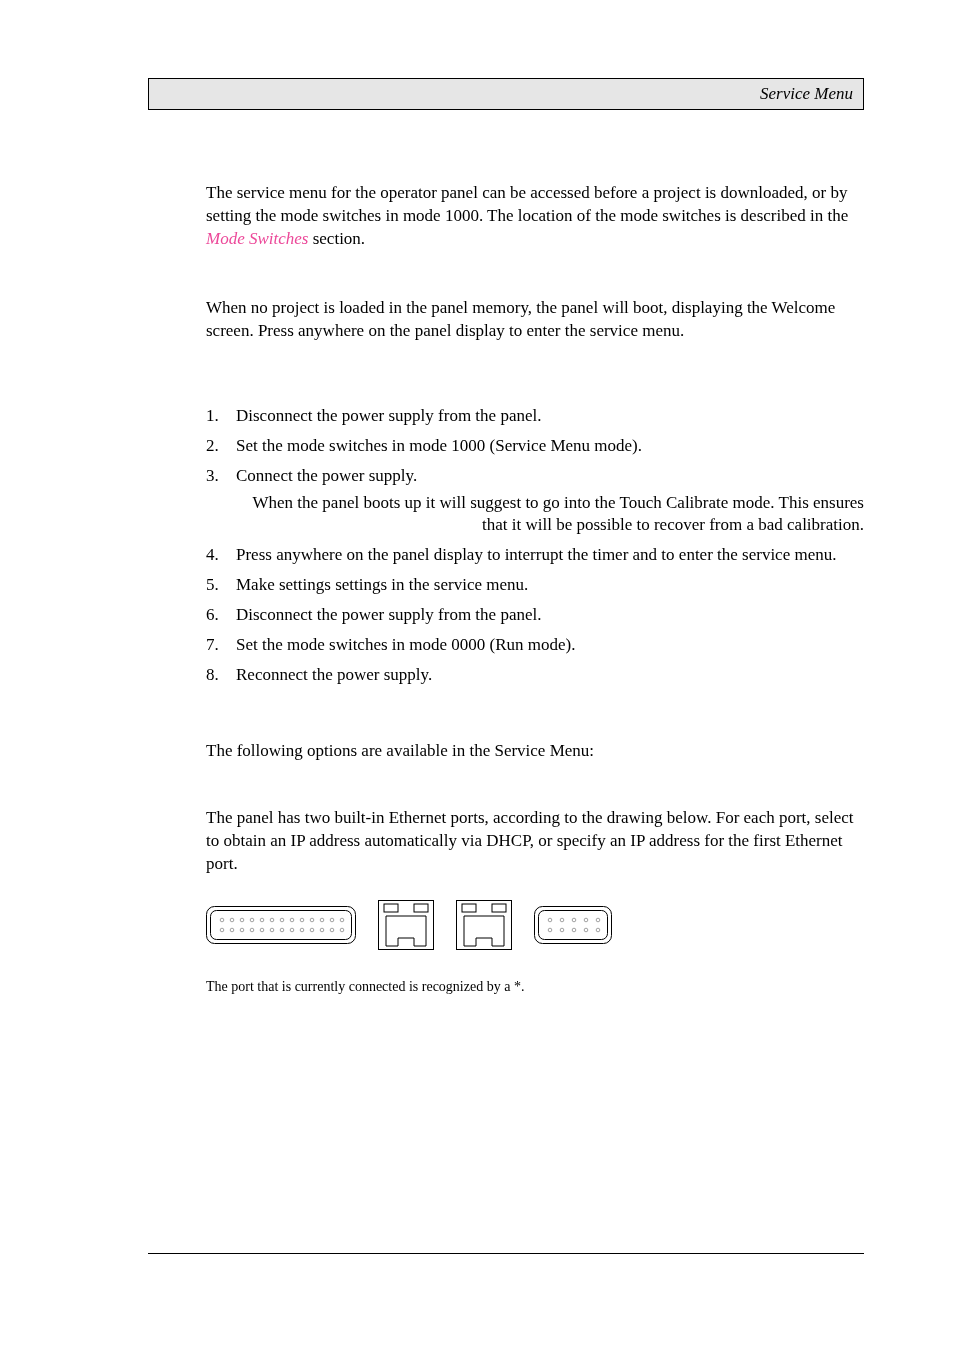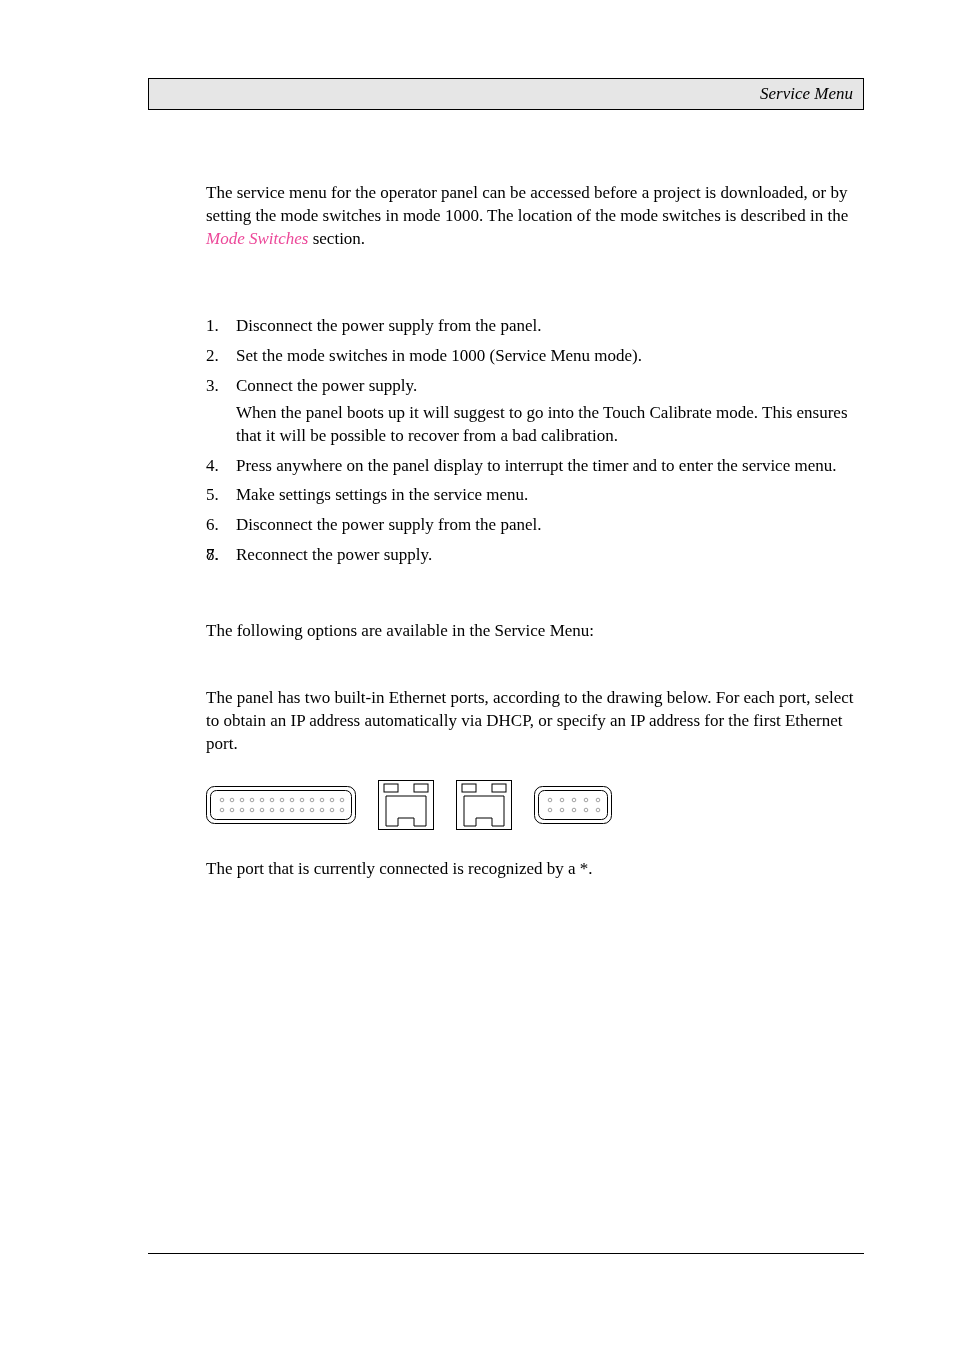--- a/index.html
+++ b/index.html
@@ -6,57 +6,60 @@
   html, body { width: 954px; height: 1350px; background: #ffffff; font-family: Georgia, 'Times New Roman', serif; color: #000; }
   .page { width: 954px; height: 1350px; position: relative; padding: 78px 90px 38px 148px; }
   .header-bar { border: 1px solid #000; height: 32px; background: #e6e6e6; display: flex; align-items: center; justify-content: flex-end; padding-right: 10px; font-style: italic; font-size: 17px; margin-bottom: 72px; }
   .intro { margin-left: 58px; font-size: 17px; line-height: 1.35; margin-bottom: 46px; }
   .link { color: #ec4899; font-style: italic; }
   .section { margin-left: 58px; margin-bottom: 44px; }
   .section p { font-size: 17px; line-height: 1.35; margin-bottom: 10px; }
   ol.steps { margin-left: 58px; font-size: 17px; line-height: 1.35; list-style: none; }
   ol.steps > li { position: relative; padding-left: 30px; margin-bottom: 7px; }
   ol.steps > li .num { position: absolute; left: 0; top: 0; }
-  ol.steps > li .sub { margin-top: 4px; }
+  ol.steps > li .sub { margin-top: 4px; text-align: right; }
   .opts-spacer { height: 18px; }
-  .last-para { margin-left: 58px; font-size: 17px; line-height: 1.35; margin-top: 28px; }
+  .last-para { margin-left: 58px; font-size: 14px; line-height: 1.35; margin-top: 28px; }
   .diagram-row { display: flex; align-items: center; gap: 22px; margin-left: 58px; margin-top: 24px; margin-bottom: 10px; }
   .footer-line { position: absolute; left: 148px; right: 90px; bottom: 96px; border-top: 1px solid #000; }
 
   
   .port-rect { stroke: #000; fill: none; stroke-width: 1; }
   .dot { fill: none; stroke: #666; stroke-width: 0.6; }
 </style>
 </head>
 <body>
 
 <div class="page">
 
   <div class="header-bar">
     <span>Service Menu</span>
   </div>
 
   <div class="intro">
     <span>The service menu for the operator panel can be accessed before a project is downloaded, or by setting the mode switches in mode 1000. The location of the mode switches is described in the </span><span class="link">Mode Switches</span><span> section.</span>
   </div>
 
+  <div class="section">
+    <p>When no project is loaded in the panel memory, the panel will boot, displaying the Welcome screen. Press anywhere on the panel display to enter the service menu.</p>
+  </div>
 
   <div class="opts-spacer"></div>
 
 
   <ol class="steps">
     <li><span class="num">1.</span><span>Disconnect the power supply from the panel.</span></li>
     <li><span class="num">2.</span><span>Set the mode switches in mode 1000 (Service Menu mode).</span></li>
     <li><span class="num">3.</span><span>Connect the power supply.</span>
       <div class="sub">When the panel boots up it will suggest to go into the Touch Calibrate mode. This ensures that it will be possible to recover from a bad calibration.</div>
     </li>
     <li><span class="num">4.</span><span>Press anywhere on the panel display to interrupt the timer and to enter the service menu.</span></li>
     <li><span class="num">5.</span><span>Make settings settings in the service menu.</span></li>
     <li><span class="num">6.</span><span>Disconnect the power supply from the panel.</span></li>
-    <li><span class="num">7.</span></li>
+    <li><span class="num">7.</span><span>Set the mode switches in mode 0000 (Run mode).</span></li>
     <li><span class="num">8.</span><span>Reconnect the power supply.</span></li>
   </ol>
 
   <div style="height:46px"></div>
 
   <div class="section">
     <p>The following options are available in the Service Menu:</p>
   </div>
 
   <div class="section" style="margin-bottom:4px">

